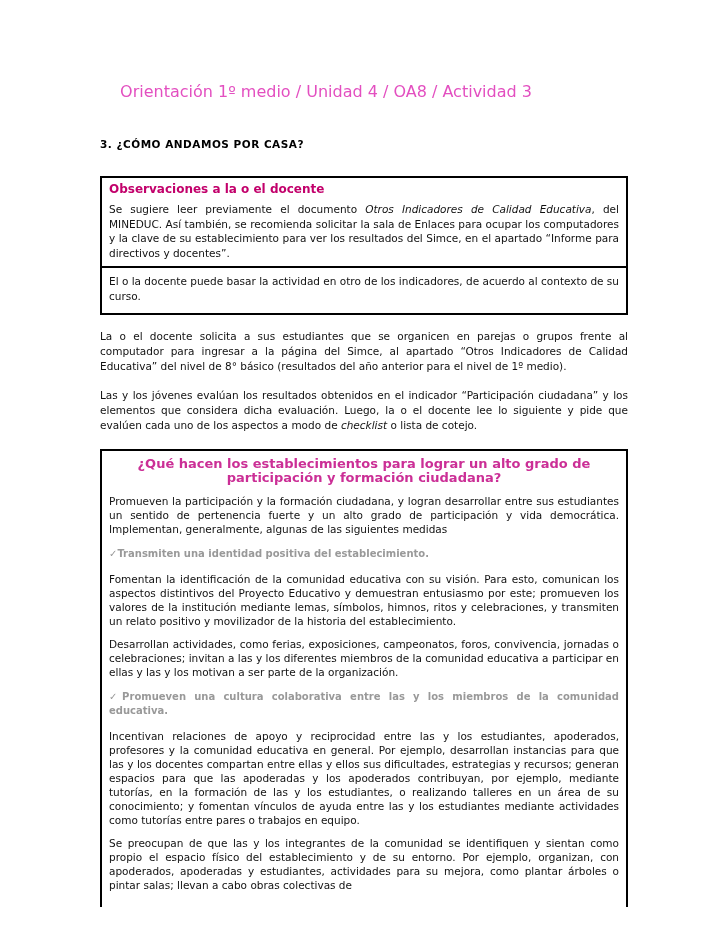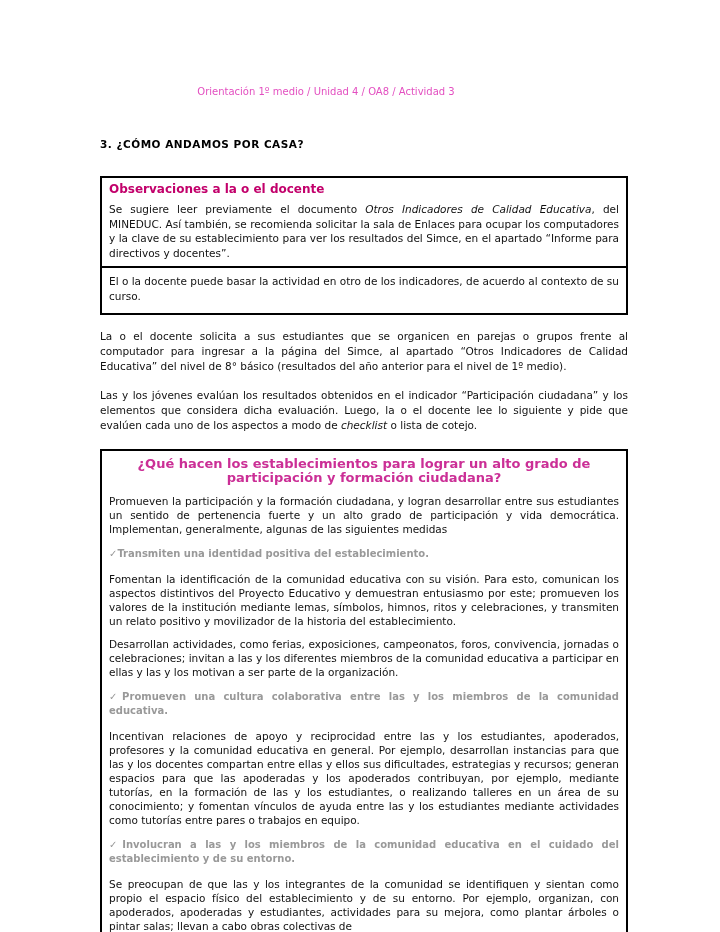--- a/index.html
+++ b/index.html
@@ -13,21 +13,21 @@
     font-family: "DejaVu Sans", "Liberation Sans", sans-serif;
     color: #111111;
     overflow: hidden;
     position: relative;
   }
   .doc-title {
     margin-top: 84px;
     width: 652px;
     text-align: center;
     color: #e34fc0;
-    font-size: 10px;
+    font-size: 16px;
     line-height: 16px;
   }
   .content {
     width: 528px;
     margin-left: 100px;
   }
   .section-heading {
     margin-top: 38px;
     font-size: 10.5px;
     font-weight: bold;
@@ -121,18 +121,17 @@
       <p class="body">Promueven la participación y la formación ciudadana, y logran desarrollar entre sus estudiantes un sentido de pertenencia fuerte y un alto grado de participación y vida democrática. Implementan, generalmente, algunas de las siguientes medidas</p>
 
       <div class="gray-heading">✓Transmiten una identidad positiva del establecimiento.</div>
       <p class="body">Fomentan la identificación de la comunidad educativa con su visión. Para esto, comunican los aspectos distintivos del Proyecto Educativo y demuestran entusiasmo por este; promueven los valores de la institución mediante lemas, símbolos, himnos, ritos y celebraciones, y transmiten un relato positivo y movilizador de la historia del establecimiento.</p>
 
       <p class="body">Desarrollan actividades, como ferias, exposiciones, campeonatos, foros, convivencia, jornadas o celebraciones; invitan a las y los diferentes miembros de la comunidad educativa a participar en ellas y las y los motivan a ser parte de la organización.</p>
 
       <div class="gray-heading stretch">✓Promueven una cultura colaborativa entre las y los miembros de la comunidad educativa.</div>
       <p class="body">Incentivan relaciones de apoyo y reciprocidad entre las y los estudiantes, apoderados, profesores y la comunidad educativa en general. Por ejemplo, desarrollan instancias para que las y los docentes compartan entre ellas y ellos sus dificultades, estrategias y recursos; generan espacios para que las apoderadas y los apoderados contribuyan, por ejemplo, mediante tutorías, en la formación de las y los estudiantes, o realizando talleres en un área de su conocimiento; y fomentan vínculos de ayuda entre las y los estudiantes mediante actividades como tutorías entre pares o trabajos en equipo.</p>
 
-      <div class="gray-heading">✓Involucran a las y los miembros de la comunidad educativa en el cuidado del establecimiento y de su entorno.</div>
       <p class="body">Se preocupan de que las y los integrantes de la comunidad se identifiquen y sientan como propio el espacio físico del establecimiento y de su entorno. Por ejemplo, organizan, con apoderados, apoderadas y estudiantes, actividades para su mejora, como plantar árboles o pintar salas; llevan a cabo obras colectivas de</p>
     </div>
 
   </div>
 </div>
 
 </body></html>

